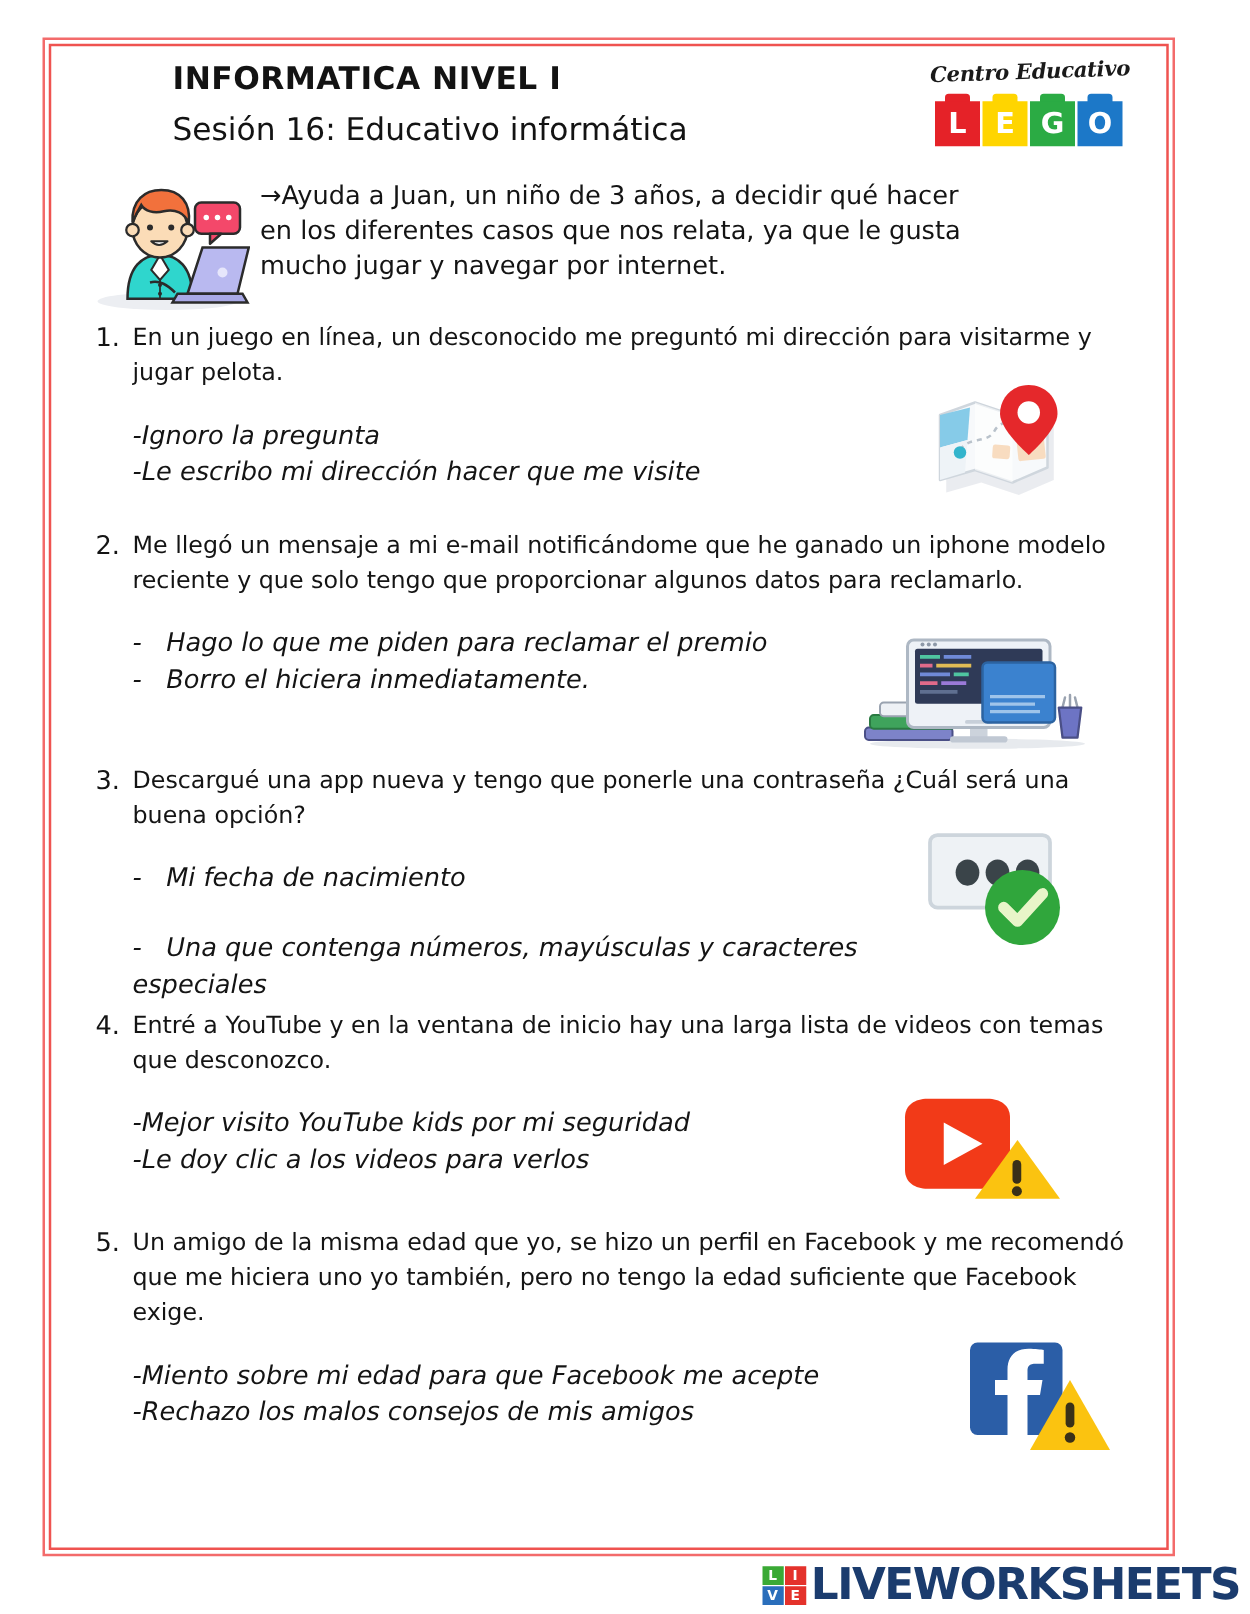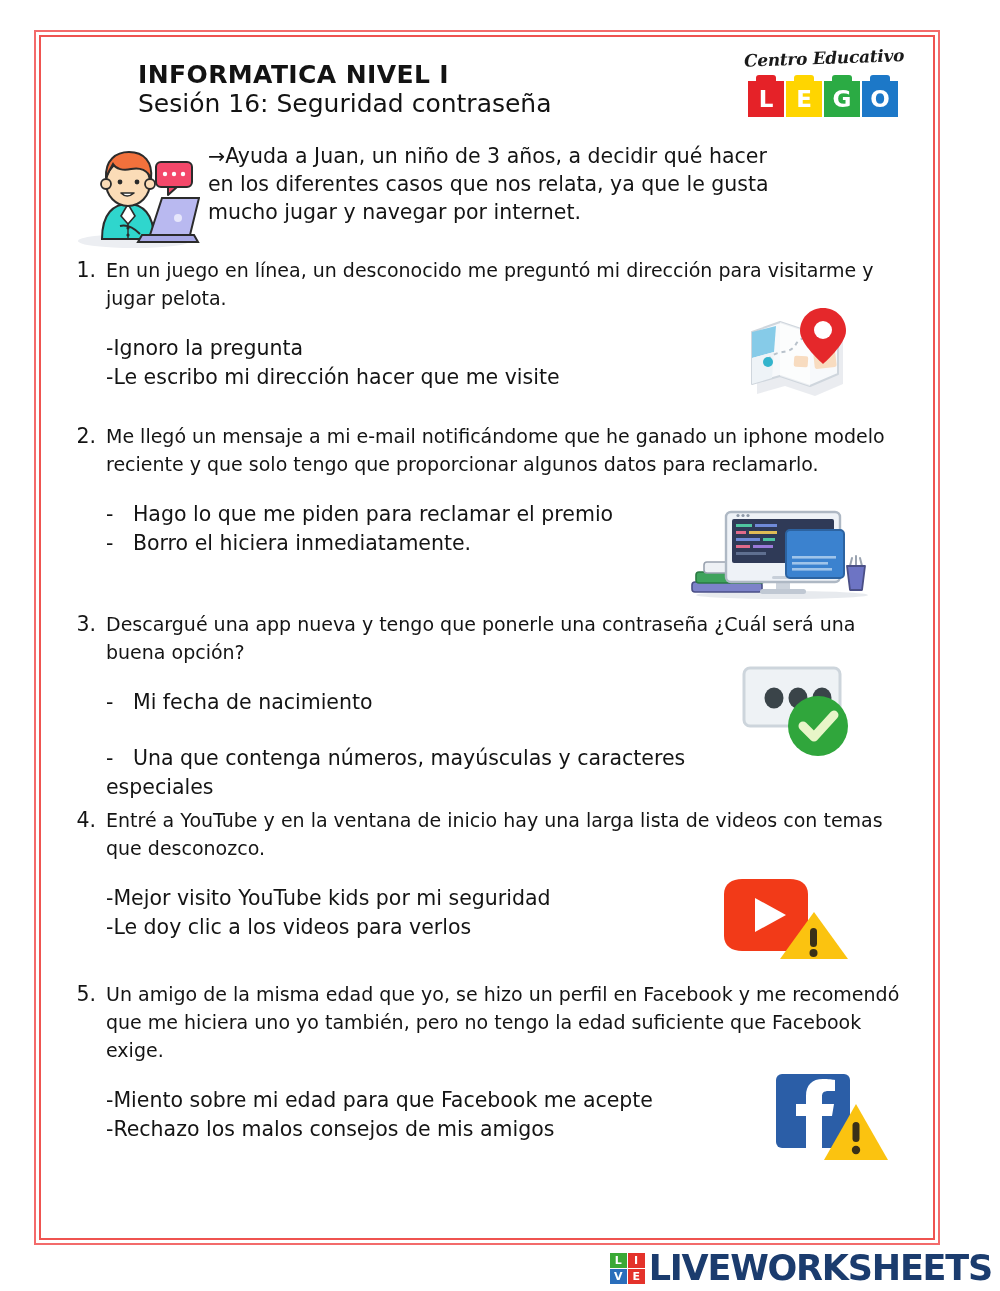--- a/index.html
+++ b/index.html
@@ -52,21 +52,21 @@
   }
 
   
   .header {
     position: relative;
     height: 88px;
   }
   .title-main {
     position: absolute;
     left: 78px;
-    top: 16px;
+    top: 4px;
     font-family: "DejaVu Sans", sans-serif;
     font-weight: bold;
     font-size: 25px;
     letter-spacing: 0.4px;
     color: #131313;
     white-space: nowrap;
   }
   .title-sub {
     position: absolute;
     left: 78px;
@@ -195,20 +195,21 @@
   .q-text {
     flex: 1;
     font-family: "DejaVu Sans", sans-serif;
     font-size: 19px;
     line-height: 28px;
     color: #141414;
   }
   .q-options {
     margin-top: 22px;
     margin-left: 46px;
+    font-style: italic;
   }
   .q-option {
     font-family: "DejaVu Sans", sans-serif;
     font-size: 20.5px;
     line-height: 29px;
     color: #141414;
     white-space: pre-wrap;
   }
 
   
@@ -267,21 +268,21 @@
 
 <div id="page">
 
   <div id="frame-outer"></div>
   <div id="frame-inner"></div>
 
   <div id="content">
 
     <div class="header">
       <div class="title-main">INFORMATICA NIVEL I</div>
-      <div class="title-sub">Sesión 16: Seguridad contraseña</div>
+      <div class="title-sub">Sesión 16: Educativo informática</div>
 
       <div class="lego-logo">
         <div class="lego-script">Centro Educativo</div>
         <div class="lego-bricks">
           <div class="brick b-red">
             <span class="stud"></span>
             <span class="body">L</span>
           </div>
           <div class="brick b-yellow">
             <span class="stud"></span>

